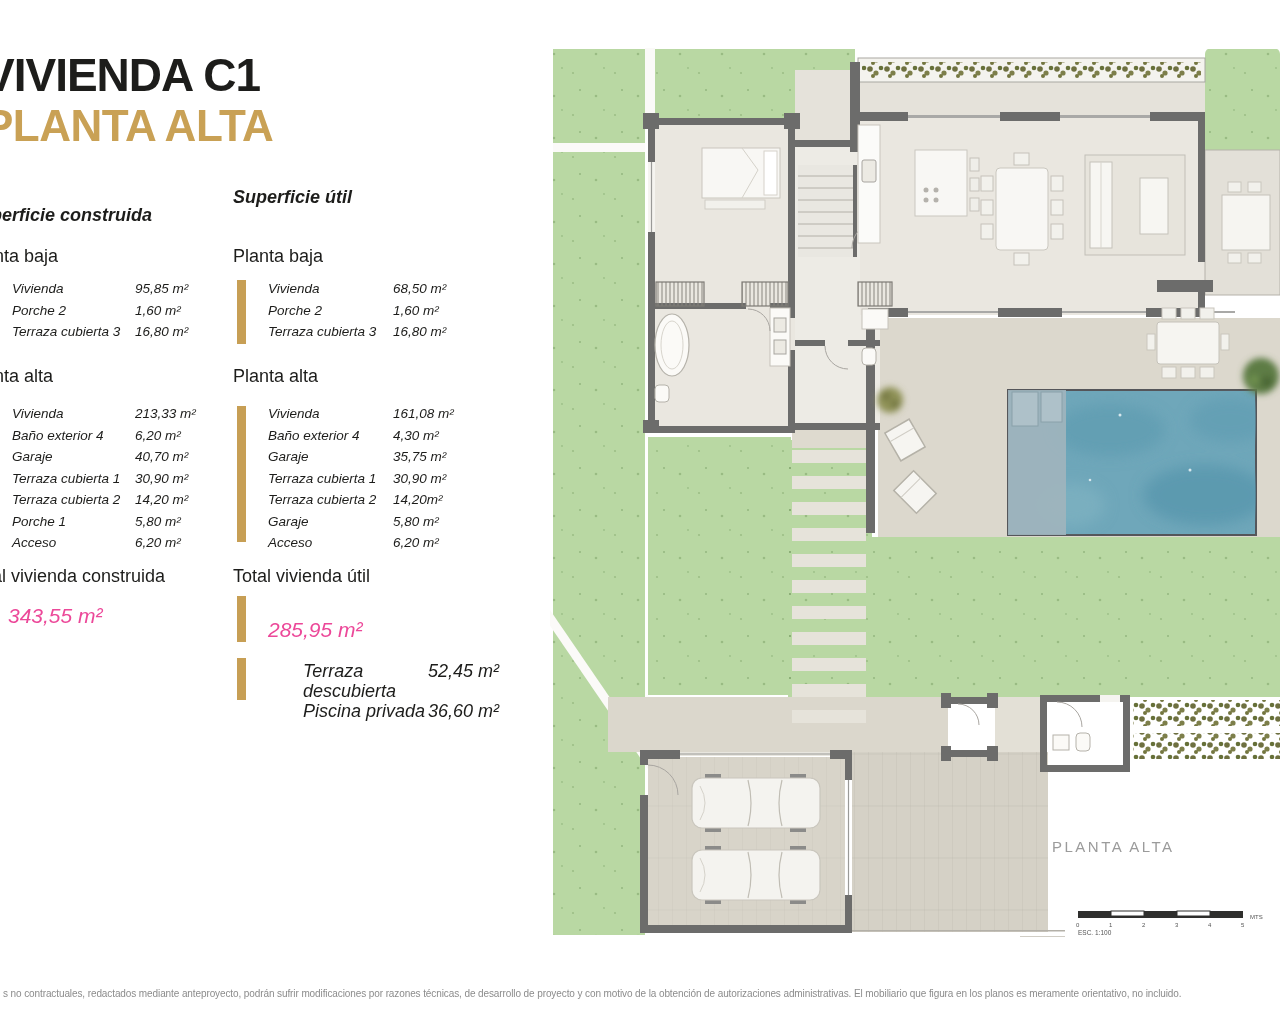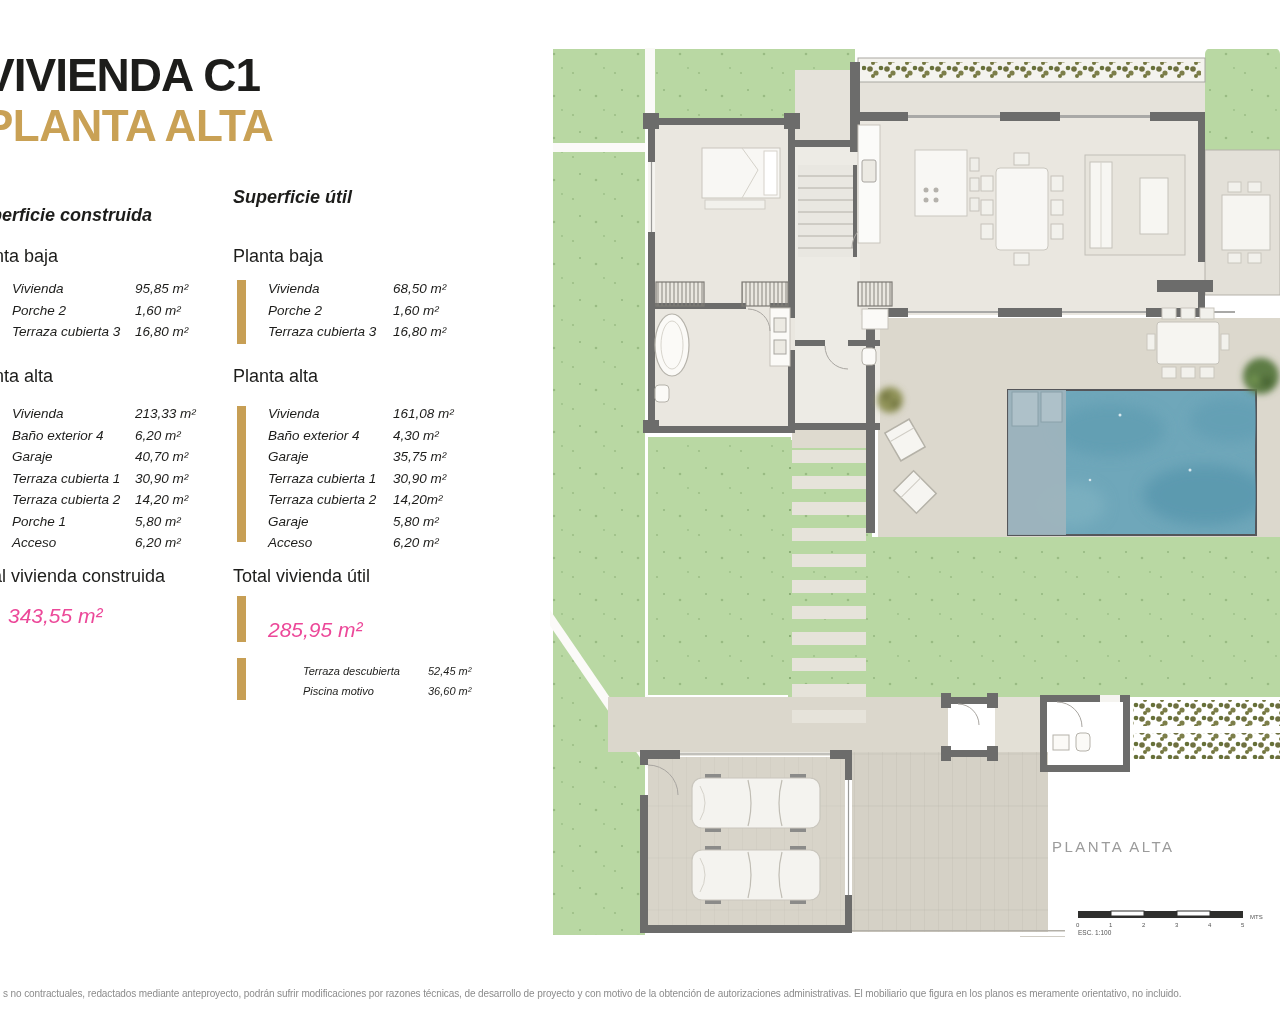--- a/index.html
+++ b/index.html
@@ -15,21 +15,21 @@
   .secthead{position:absolute;font-size:18px;font-weight:400;color:#1d1d1b;}
   .rows{position:absolute;font-size:13.5px;font-style:italic;color:#1d1d1b;}
   .row{display:flex;line-height:21.5px;}
   .c1 .row{margin-left:44px;}
   .c1 .lbl{width:123px;}
   .c2 .row{margin-left:35px;}
   .c2 .lbl{width:125px;}
   .goldbar{position:absolute;width:9px;background:#c79f55;}
   .total-label{position:absolute;font-size:18px;font-weight:400;color:#1d1d1b;}
   .total-value{position:absolute;font-size:21px;font-style:italic;color:#ec4899;}
-  .extras{position:absolute;font-size:11px;font-style:italic;}
+  .extras{position:absolute;font-size:18px;font-style:italic;}
   .extras .row{line-height:20px;}
   .extras .lbl{width:125px;}
   .disclaimer{
     position:absolute;left:3px;top:988px;width:1040px;
     font-size:10px;letter-spacing:-.1px;color:#8c8c8c;white-space:nowrap;
   }
   
   .plan-wrap{position:absolute;left:550px;top:40px;width:730px;height:930px;}
   svg text{font-family:"Liberation Sans",sans-serif;}
 </style>
@@ -143,21 +143,21 @@
 <div class="total-label" style="left:233px;top:566px">Total vivienda útil</div>
 <div class="goldbar" style="left:237px;top:596px;height:46px"></div>
 <div class="total-value" style="left:268px;top:618px">285,95 m²</div>
 <div class="goldbar" style="left:237px;top:658px;height:42px"></div>
 <div class="extras c2" style="left:268px;top:661px">
   <div class="row">
       <span class="lbl">Terraza descubierta</span>
       <span>52,45 m²</span>
     </div>
   <div class="row">
-      <span class="lbl">Piscina motivo</span>
+      <span class="lbl">Piscina privada</span>
       <span>36,60 m²</span>
     </div>
 </div>
 
 <div class="plan-wrap">
 <svg width="730" height="930" viewBox="550 40 730 930" xmlns="http://www.w3.org/2000/svg">
   <defs>
     <pattern id="speck" width="42" height="42" patternUnits="userSpaceOnUse">
       <circle cx="8" cy="12" r="1.3" fill="#7fa468" opacity=".55"></circle>
       <circle cx="27" cy="31" r="1.1" fill="#7fa468" opacity=".5"></circle>

